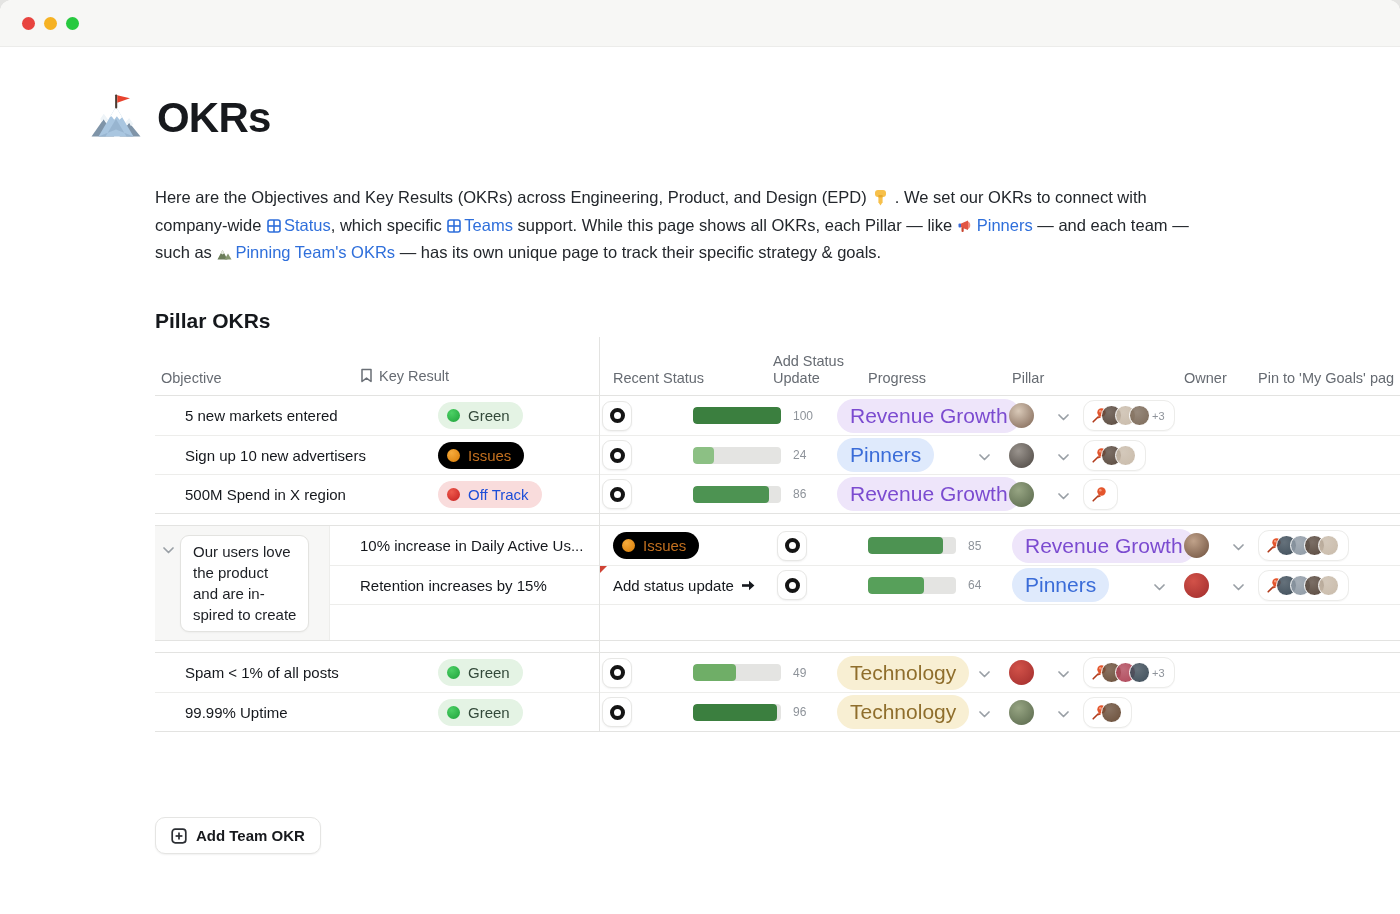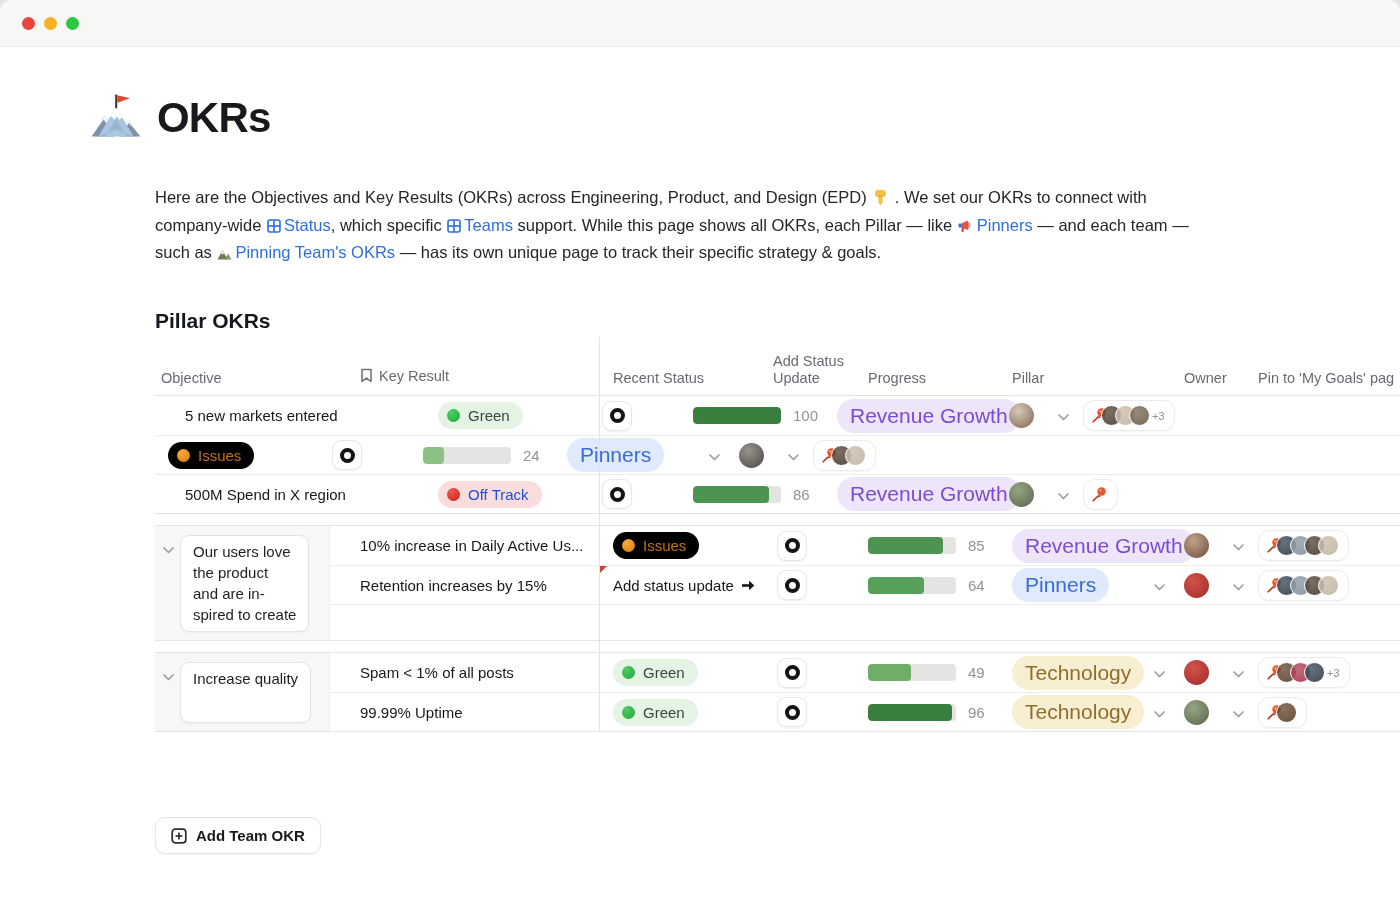--- a/index.html
+++ b/index.html
@@ -58,21 +58,21 @@
   .st-issues { background:#000000; color:#c3701f; } .st-issues .status-dot{ background:radial-gradient(circle at 35% 30%, #f6ab3c, #d97c06); }
   .st-off { background:#f9dcdc; color:#1d4ed8; } .st-off .status-dot{ background:radial-gradient(circle at 35% 30%, #ee5a4d, #c41f1f); }
   .status-action { display:inline-flex; align-items:center; gap:7px; color:#15181d; cursor:pointer; }
   .corner-flag { position:absolute; top:0; left:0; width:0; height:0; border-top:7px solid #cf4335; border-right:7px solid transparent; }
 
   .update-btn { width:30px; height:30px; background:#fff; border:1px solid #e7e7e5; border-radius:9px; box-shadow:0 1px 2px rgba(0,0,0,.06); display:flex; align-items:center; justify-content:center; cursor:pointer; }
   .record-ring { width:15px; height:15px; border:4.5px solid #141414; border-radius:50%; }
 
   .bar-track { width:88px; height:17px; background:#e4e4e2; border-radius:4px; overflow:hidden; flex:none; }
   .bar-fill { height:100%; border-radius:4px; }
-  .bar-num { margin-left:12px; color:#8e939a; font-size:15px; }
+  .bar-num { margin-left:12px; color:#8e939a; font-size:12px; }
 
   .pillar-pill { border-radius:999px; padding:5px 13px; font-size:21px; cursor:pointer; white-space:nowrap; }
   .pl-purple { background:#eee5fa; color:#7b4bd0; }
   .pl-blue { background:#dfeafc; color:#3a6cd8; }
   .pl-tan { background:#f8efd3; color:#8f6e2c; }
 
   .avatar { width:25px; height:25px; border-radius:50%; flex:none; cursor:pointer; }
   .chev { flex:none; cursor:pointer; }
 
   .pin-box { display:inline-flex; align-items:center; background:#fff; border:1px solid #ececea; border-radius:11px; padding:4px 9px 4px 7px; min-height:31px; cursor:pointer; box-shadow:0 1px 1px rgba(0,0,0,.03); }
@@ -198,20 +198,21 @@
                       </svg>
                     </span>
                     <span class="pav" style="background: radial-gradient(circle at 38% 32%, rgba(90, 74, 63, 0.8), rgb(90, 74, 63));"></span>
                     <span class="pav" style="background: radial-gradient(circle at 38% 32%, rgba(201, 187, 170, 0.8), rgb(201, 187, 170));"></span>
                     <span class="pav" style="background: radial-gradient(circle at 38% 32%, rgba(125, 107, 90, 0.8), rgb(125, 107, 90));"></span>
                     <span class="pin-extra">+3</span>
                   </span>
                 </div>
               </div>
               <div class="row">
+                <div class="cell kr">Sign up 10 new advertisers</div>
                 <div class="cell st">
                   <span class="status-pill st-issues">
                     <span class="status-dot"></span>
                     <span>Issues</span>
                   </span>
                 </div>
                 <div class="cell up">
                   <button class="update-btn">
                     <span class="record-ring"></span>
                   </button>
@@ -402,26 +403,20 @@
                     <span class="pav" style="background: radial-gradient(circle at 38% 32%, rgba(143, 154, 165, 0.8), rgb(143, 154, 165));"></span>
                     <span class="pav" style="background: radial-gradient(circle at 38% 32%, rgba(90, 74, 63, 0.8), rgb(90, 74, 63));"></span>
                     <span class="pav" style="background: radial-gradient(circle at 38% 32%, rgba(201, 187, 170, 0.8), rgb(201, 187, 170));"></span>
                   </span>
                 </div>
               </div>
               <div class="row row-empty"></div>
             </div>
           </div>
           <div class="group">
-            <div class="obj-cell">
-              <span class="obj-chevron"><svg width="11" height="7" viewBox="0 0 11 7">
-                  <path d="M1 1 L5.5 5.5 L10 1" fill="none" stroke="#9aa0a6" stroke-width="1.7" stroke-linecap="round" stroke-linejoin="round"></path>
-                </svg></span>
-              <div class="obj-box">Increase quality</div>
-            </div>
             <div class="rows">
               <div class="row">
                 <div class="cell kr">Spam &lt; 1% of all posts</div>
                 <div class="cell st">
                   <span class="status-pill st-green">
                     <span class="status-dot"></span>
                     <span>Green</span>
                   </span>
                 </div>
                 <div class="cell up">

